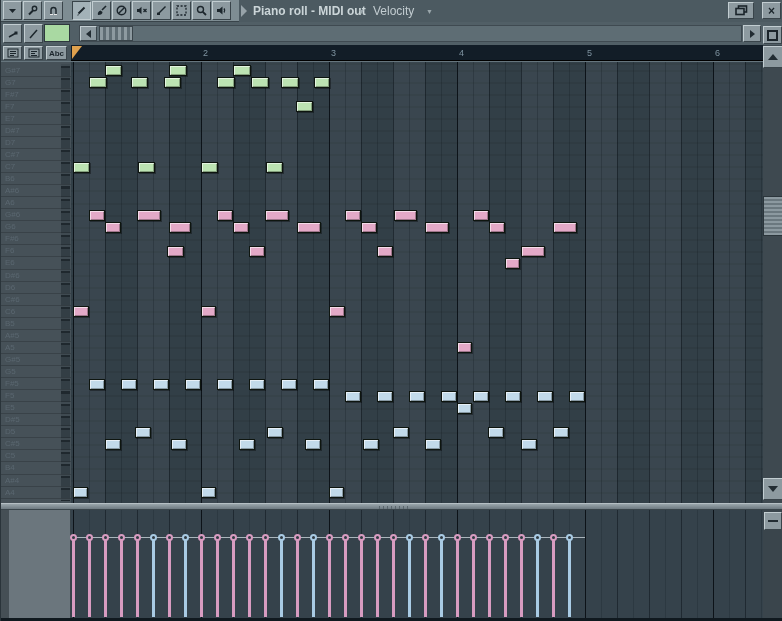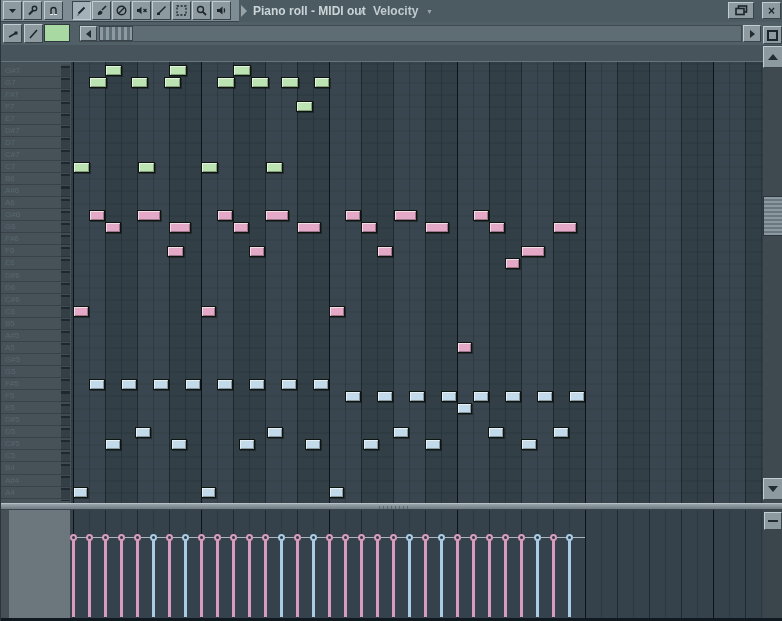--- a/index.html
+++ b/index.html
@@ -10,21 +10,21 @@
   .titlebar{position:absolute;left:0;top:0;width:782px;height:22px;background:#4C5A61;}
   .tb-left{position:absolute;left:0;top:0;width:238px;height:22px;background:#7E8D93;
            border-bottom:1px solid #39444A;}
   .btn{position:absolute;background:#8D9AA0;border:1px solid;border-color:#C2CDD1 #39444A #39444A #C2CDD1;
        display:flex;align-items:center;justify-content:center;cursor:pointer;}
   .btn.pressed{background:#A3B2B8;border-color:#39444A #C2CDD1 #C2CDD1 #39444A;}
   .btn svg{display:block;}
   .sep-arrow{position:absolute;left:240px;top:5px;width:0;height:0;border-left:6px solid #97A3A9;
              border-top:6px solid transparent;border-bottom:6px solid transparent;}
   .title{position:absolute;left:252px;top:4px;font-size:12px;font-weight:bold;color:#CBD5D8;white-space:nowrap;}
-  .mode{position:absolute;left:372px;top:4px;font-size:12px;font-weight:bold;color:#C2CCD0;white-space:nowrap;}
+  .mode{position:absolute;left:372px;top:4px;font-size:12px;font-weight:normal;color:#C2CCD0;white-space:nowrap;}
   .dd{position:absolute;top:8px;font-size:7px;color:#9AA6AB;}
   
   .row2{position:absolute;left:0;top:22px;width:782px;height:23px;background:#515F66;}
   .swatch{position:absolute;left:43px;top:2px;width:26px;height:18px;border:1px solid #2E383E;}
   .htrack{position:absolute;left:78px;top:3px;width:663px;height:17px;background:#5E6D74;
           border:1px solid #3F4A51;}
   .hthumb{position:absolute;left:19px;top:0px;width:34px;height:15px;border:1px solid #39444A;
           background:repeating-linear-gradient(90deg,#8D9AA0 0 3px,#5F6D74 3px 6px);}
   
   .row3{position:absolute;left:0;top:45px;width:782px;height:16px;background:#47545B;}
@@ -211,20 +211,43 @@
     <div class="btn" style="left:742px;top:3px;width:18px;height:17px">
       <span style="width:0;height:0;border-left:5px solid #222C32;border-top:4px solid transparent;border-bottom:4px solid transparent"></span>
     </div>
     <div class="btn" style="left:762px;top:4px;width:19px;height:18px">
       <svg width="11" height="11" viewBox="0 0 11 11">
           <rect x="1" y="1" width="9" height="9" fill="none" stroke="#1A242A" stroke-width="2"></rect>
         </svg>
     </div>
   </div>
 
+  <div class="row3">
+    <div class="btn" style="left:2px;top:1px;width:19px;height:14px">
+      <svg width="12" height="10" viewBox="0 0 12 10">
+          <rect x="1" y="1" width="10" height="8" fill="none" stroke="#1C262C" stroke-width="1"></rect>
+          <path d="M3 3.5h6M3 5.5h6M3 7.5h4" stroke="#1C262C" stroke-width="1"></path>
+        </svg>
+    </div>
+    <div class="btn" style="left:23px;top:1px;width:19px;height:14px">
+      <svg width="12" height="10" viewBox="0 0 12 10">
+          <rect x="1" y="1" width="10" height="8" fill="none" stroke="#1C262C" stroke-width="1"></rect>
+          <path d="M3 3.5h6M3 5.5h4M3 7.5h6" stroke="#1C262C" stroke-width="1"></path>
+        </svg>
+    </div>
+    <div class="btn" style="left:45px;top:1px;width:21px;height:14px;font-size:8px;color:#1C262C;font-weight:bold">Abc</div>
+    <div class="timeline" id="timeline">
+      <div class="marker" style="background: rgb(223, 161, 78);"></div>
+    <span class="barlab" style="left: 132px;">2</span>
+        <span class="barlab" style="left: 260px;">3</span>
+        <span class="barlab" style="left: 388px;">4</span>
+        <span class="barlab" style="left: 516px;">5</span>
+        <span class="barlab" style="left: 644px;">6</span>
+      </div>
+  </div>
 
   <div class="keys" id="keys">
     <div class="keystrip"></div>
   <div class="keyrow" style="top: 2.5px; height: 12.06px;">G#7</div>
       <div class="keyrow" style="top: 14.56px; height: 12.06px;">G7</div>
       <div class="keyrow" style="top: 26.62px; height: 12.06px;">F#7</div>
       <div class="keyrow" style="top: 38.68px; height: 12.06px;">F7</div>
       <div class="keyrow" style="top: 50.74px; height: 12.06px;">E7</div>
       <div class="keyrow" style="top: 62.8px; height: 12.06px;">D#7</div>
       <div class="keyrow" style="top: 74.86px; height: 12.06px;">D7</div>

